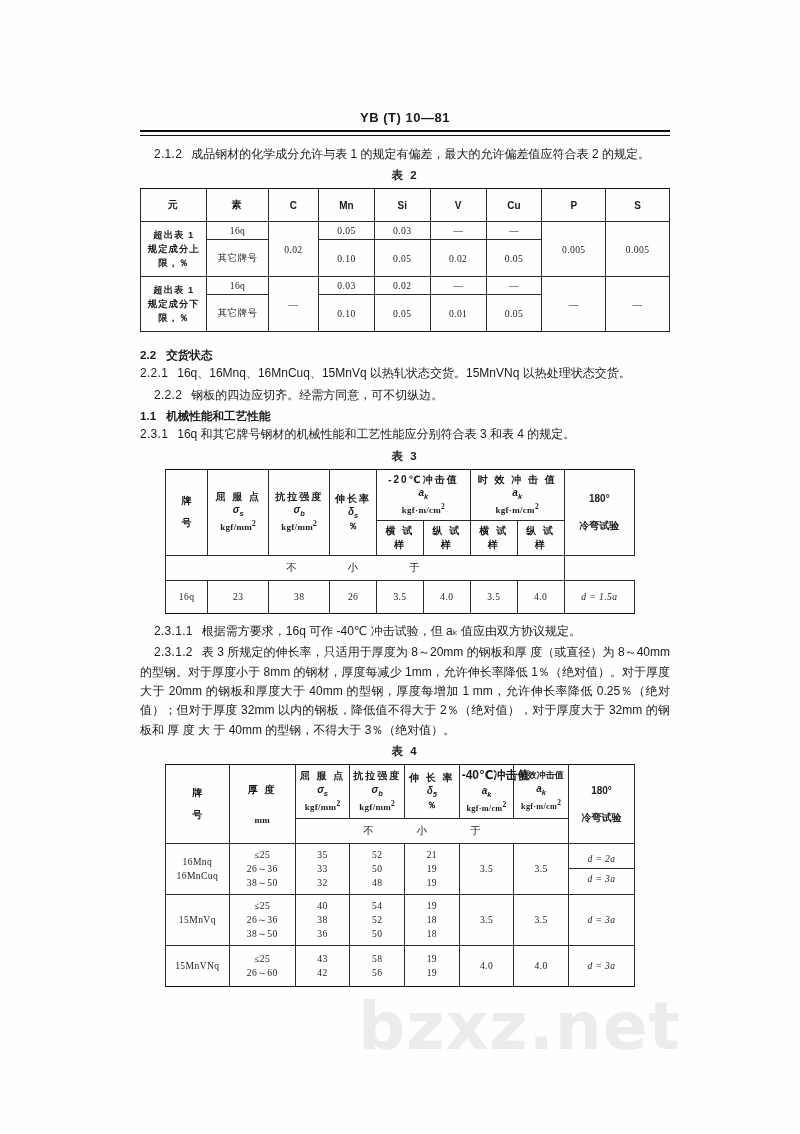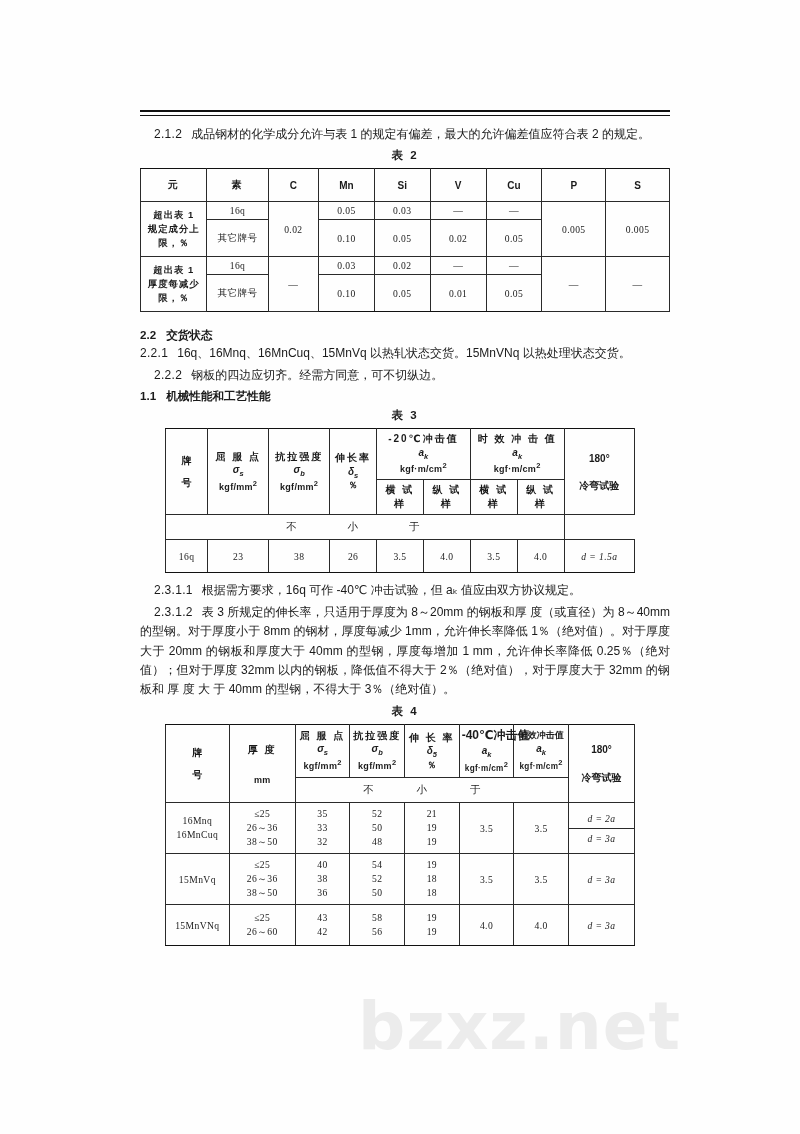--- a/index.html
+++ b/index.html
@@ -93,21 +93,21 @@
     font-weight: bold;
     font-size: 10px;
   }
   table.doc .hd-cn { letter-spacing: 2px; }
   table.doc .outer-top { border-top: 1.6px solid #111; }
   table.doc .outer-bottom { border-bottom: 1.6px solid #111; }
   .sig { font-style: italic; }
   .sub { font-size: 7.5px; vertical-align: sub; }
   .sup { font-size: 7.5px; vertical-align: super; }
   .unit {
-    font-family: Liberation Sans, sans-serif;
+    font-family: Liberation Serif, serif;
     font-size: 9px;
     letter-spacing: .3px;
   }
   .stack { line-height: 1.32; }
   .cellnum { font-size: 9.6px; letter-spacing: .4px; }
   .bsl { line-height: 1.45; }
   .nowrap { white-space: nowrap; }
 
   .t2 { margin-bottom: 2px; }
 
@@ -131,20 +131,21 @@
     letter-spacing: 1px;
     user-select: none;
   }
 </style>
 </head>
 <body>
 
 <div class="page">
   <div class="content">
 
+    <div class="std-header">YB (T) 10—81</div>
     <div class="rule-thick"></div>
     <div class="rule-thin"></div>
 
     <p class="para indent">
       <span class="num">2.1.2</span><span>成品钢材的化学成分允许与表 1 的规定有偏差，最大的允许偏差值应符合表 2 的规定。</span>
     </p>
 
     <div class="table-caption">表 2</div>
 
     <table class="doc t2">
@@ -191,21 +192,21 @@
         <td class="cellnum" style="height:30px">其它牌号</td>
         <td class="cellnum">0.10</td>
         <td class="cellnum">0.05</td>
         <td class="cellnum">0.02</td>
         <td class="cellnum">0.05</td>
       </tr>
 
       <tr>
         <td rowspan="2" class="hd" style="height:32px;letter-spacing:1px;line-height:1.5;font-size:9.4px">
           <div>超出表 1</div>
-          <div>厚度每减少</div>
+          <div>规定成分下</div>
           <div>限，％</div>
         </td>
         <td class="cellnum">16q</td>
         <td rowspan="2" class="cellnum">—</td>
         <td class="cellnum">0.03</td>
         <td class="cellnum">0.02</td>
         <td class="cellnum">—</td>
         <td class="cellnum">—</td>
         <td rowspan="2" class="cellnum">—</td>
         <td rowspan="2" class="cellnum">—</td>
@@ -227,20 +228,23 @@
     </div>
     <p class="para">
       <span class="num">2.2.1</span><span>16q、16Mnq、16MnCuq、15MnVq 以热轧状态交货。15MnVNq 以热处理状态交货。</span>
     </p>
     <p class="para indent">
       <span class="num">2.2.2</span><span>钢板的四边应切齐。经需方同意，可不切纵边。</span>
     </p>
     <div class="sec-head">
       <span class="num">1.1</span><span>机械性能和工艺性能</span>
     </div>
+    <p class="para">
+      <span class="num">2.3.1</span><span>16q 和其它牌号钢材的机械性能和工艺性能应分别符合表 3 和表 4 的规定。</span>
+    </p>
 
     <div class="table-caption">表 3</div>
 
     <table class="doc" style="width:470px;margin-left:25px">
       <colgroup>
         <col style="width:9%">
           <col style="width:13%">
           <col style="width:13%">
           <col style="width:10%">
         <col style="width:10%">

